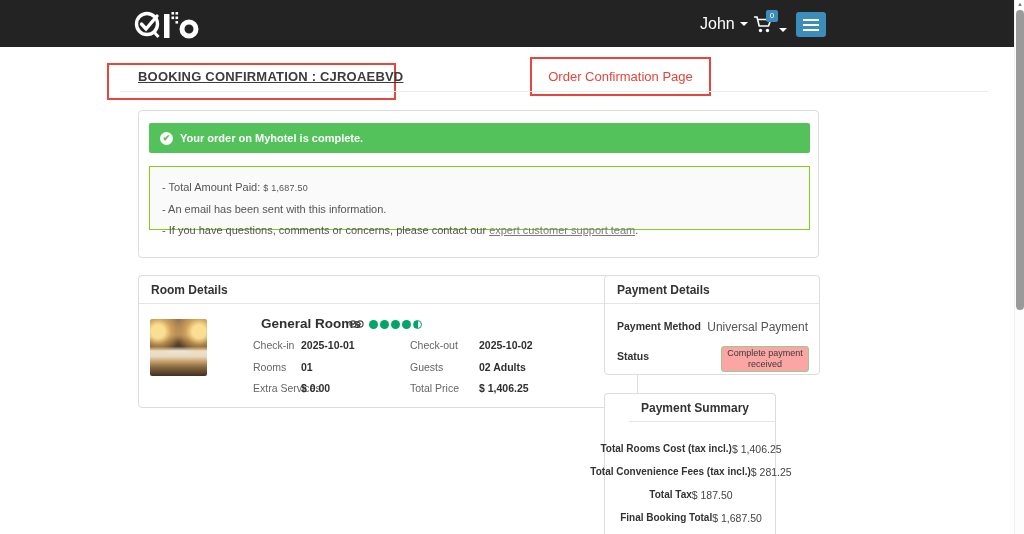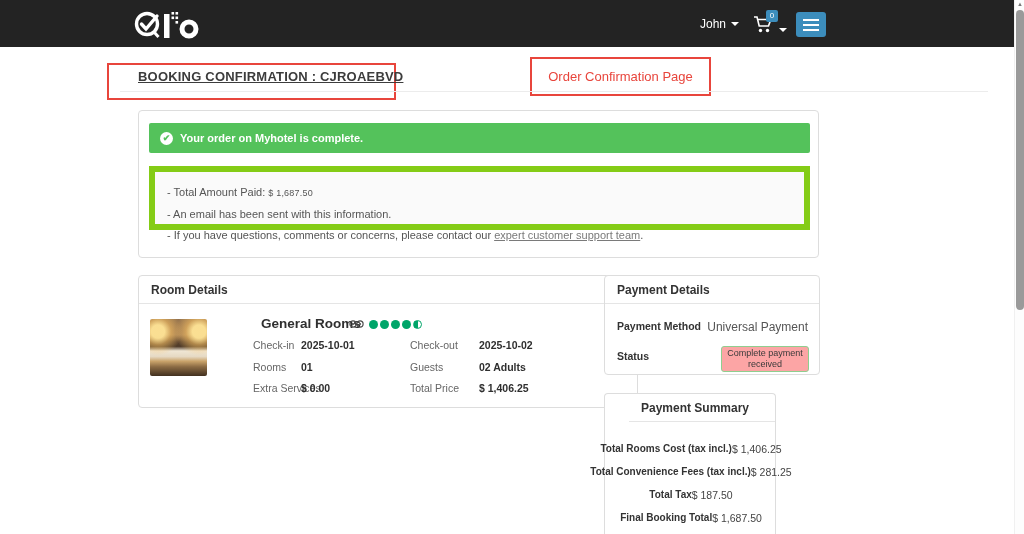--- a/index.html
+++ b/index.html
@@ -9,21 +9,21 @@
     background:#fff; font-family:"Liberation Sans", sans-serif; color:#333;
   }
   
   .navbar {
     position:absolute; left:0; top:0; width:1014px; height:47px;
     background:#232323;
   }
   .brand { position:absolute; left:133px; top:6px; width:86px; height:36px; display:flex; align-items:center; }
   .nav-user {
     position:absolute; left:700px; top:0; height:47px; display:flex; align-items:center;
-    color:#fff; font-size:12px; cursor:pointer; gap:5px;
+    color:#fff; font-size:16px; cursor:pointer; gap:5px;
   }
   .caret {
     width:0; height:0; border-left:4px solid transparent; border-right:4px solid transparent;
     border-top:4px solid #fff; display:inline-block;
   }
   .nav-cart { position:absolute; left:753px; top:8px; width:36px; height:34px; cursor:pointer; }
   .cart-badge {
     position:absolute; left:13px; top:2px; min-width:12px; height:12px; padding:0 2px;
     background:#3c8dbc; color:#fff; font-size:8px; line-height:12px; text-align:center; border-radius:2px;
   }
@@ -58,21 +58,21 @@
     position:absolute; left:10px; top:12px; width:661px; height:30px; background:#54c25b;
     color:#fff; font-size:11px; font-weight:bold; display:flex; align-items:center; gap:7px;
     padding-left:11px; border-radius:2px;
   }
   .check-circle {
     width:13px; height:13px; background:#fff; border-radius:50%; color:#54c25b;
     font-size:9px; line-height:13px; text-align:center; font-weight:bold; flex:0 0 auto;
   }
   .order-notes {
     position:absolute; left:10px; top:55px; width:661px; height:64px;
-    background:#fafafa; border:6px solid #84cc16; font-size:11px; color:#555;
+    background:#fafafa; border:1px solid #84cc16; font-size:11px; color:#555;
     padding:10px 12px; line-height:21px;
   }
   .amount-small { font-size:9px; letter-spacing:.2px; }
   .support-link { color:#7a7a7a; text-decoration:underline; cursor:pointer; }
   
   .card { position:absolute; border:1px solid #ddd; border-radius:4px; background:#fff; }
   .card-header {
     height:28px; line-height:28px; padding-left:12px; border-bottom:1px solid #e5e5e5;
     font-size:12px; font-weight:bold; color:#333; border-radius:4px 4px 0 0;
   }

